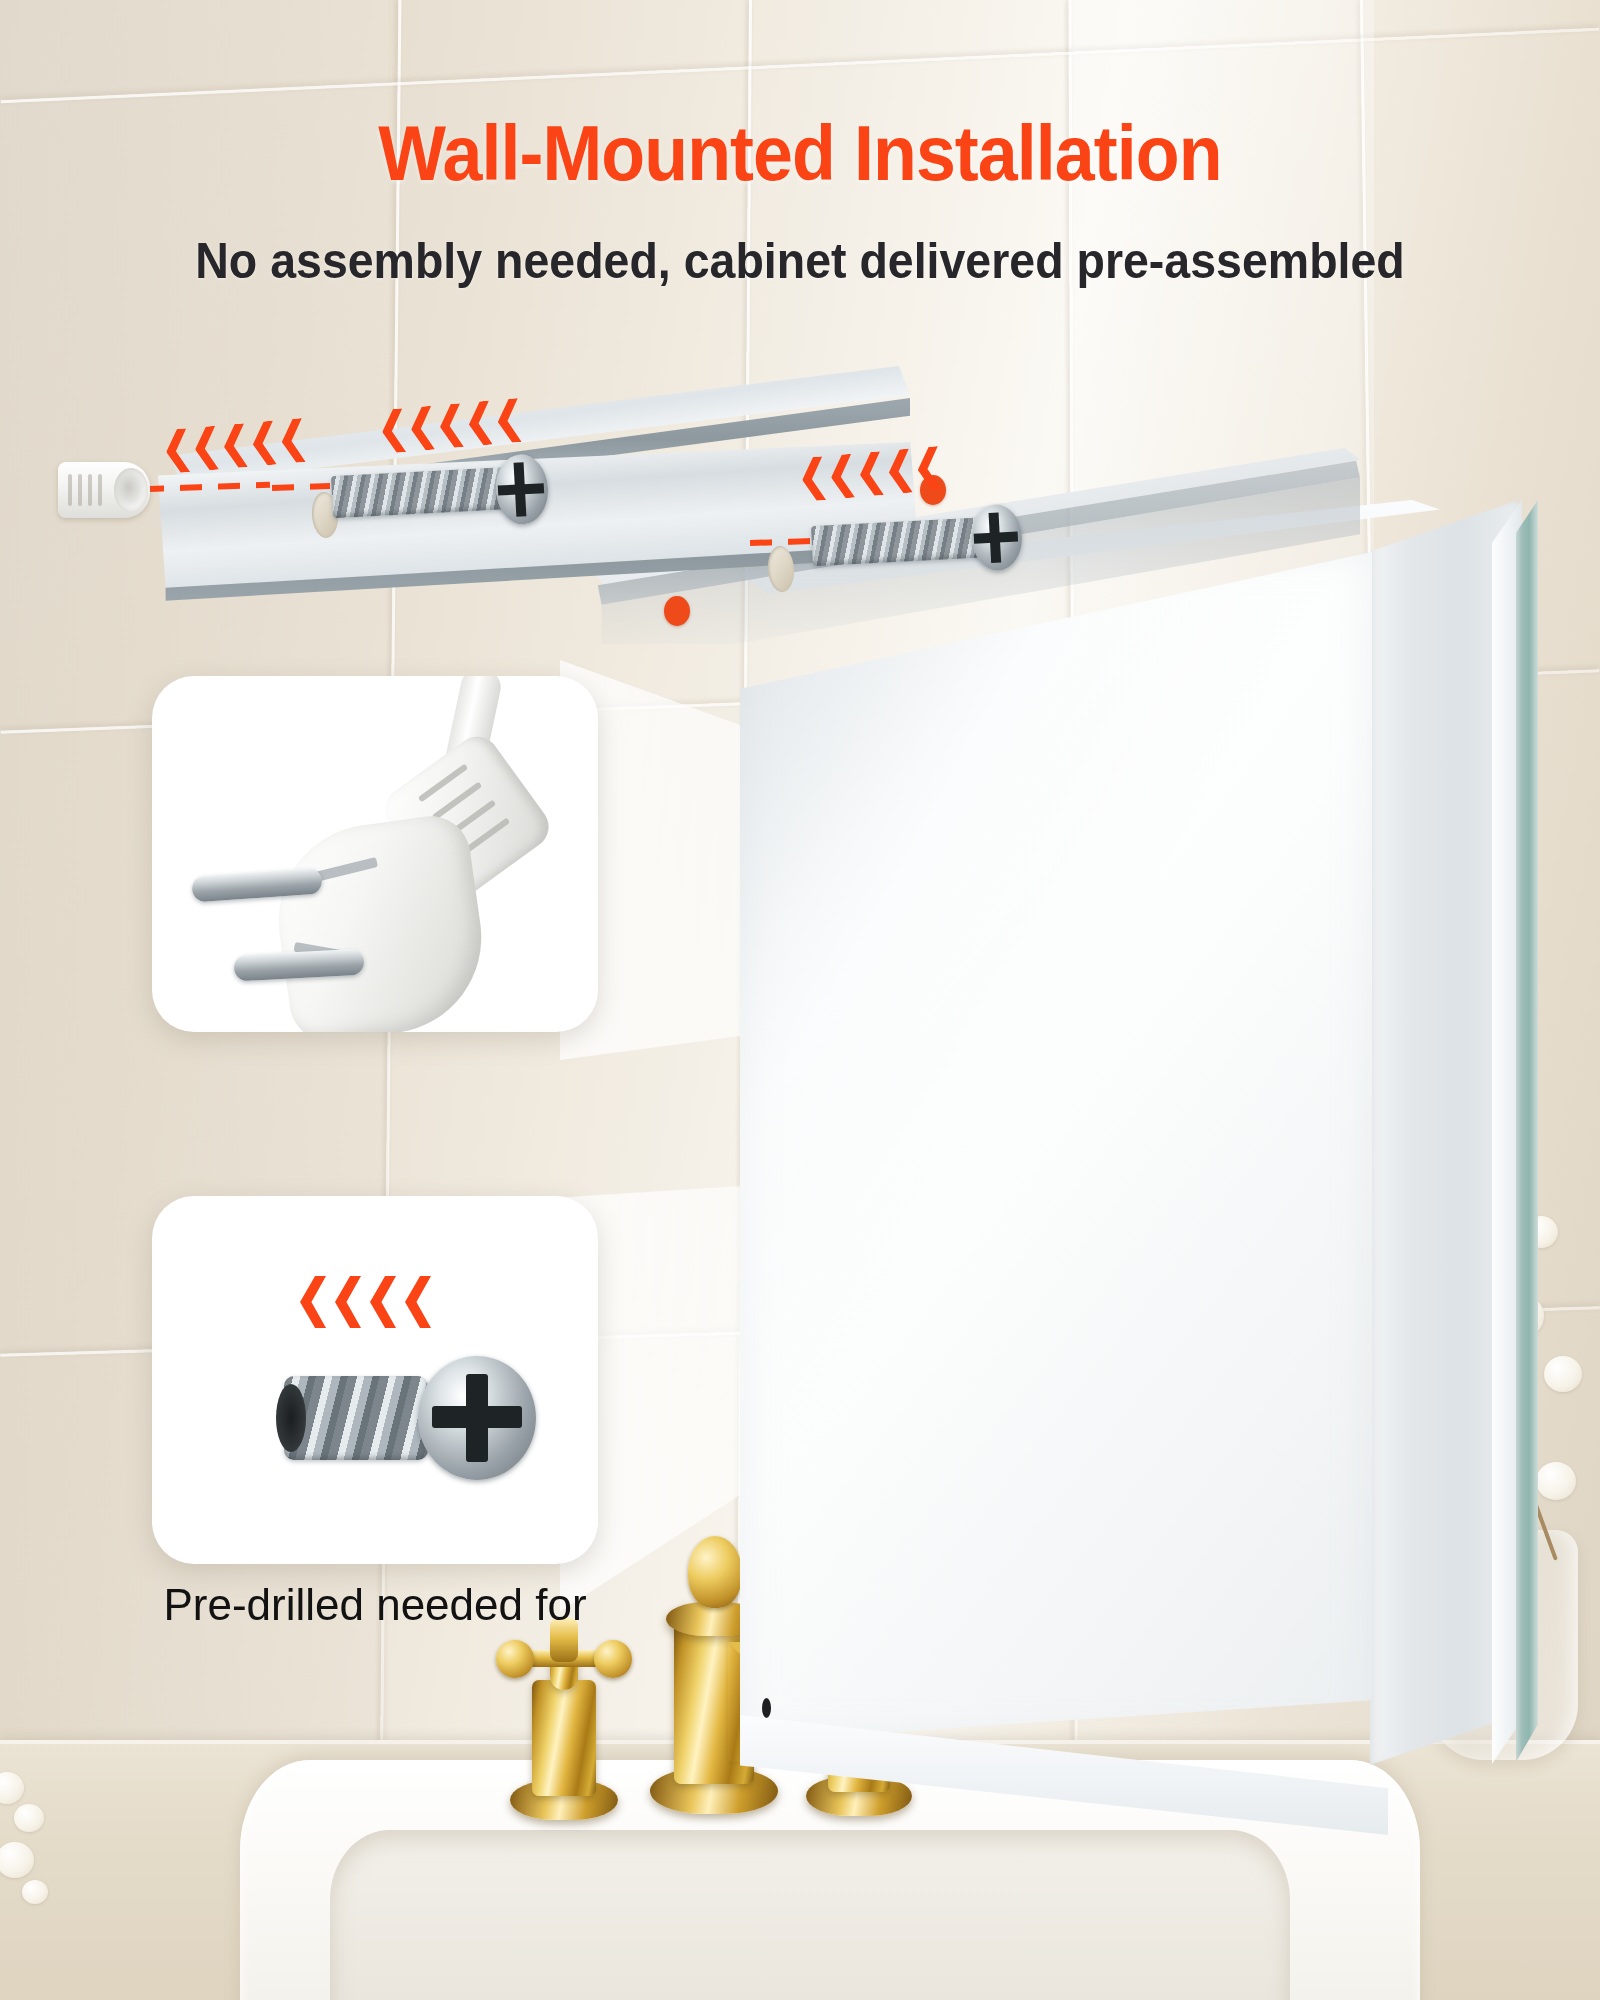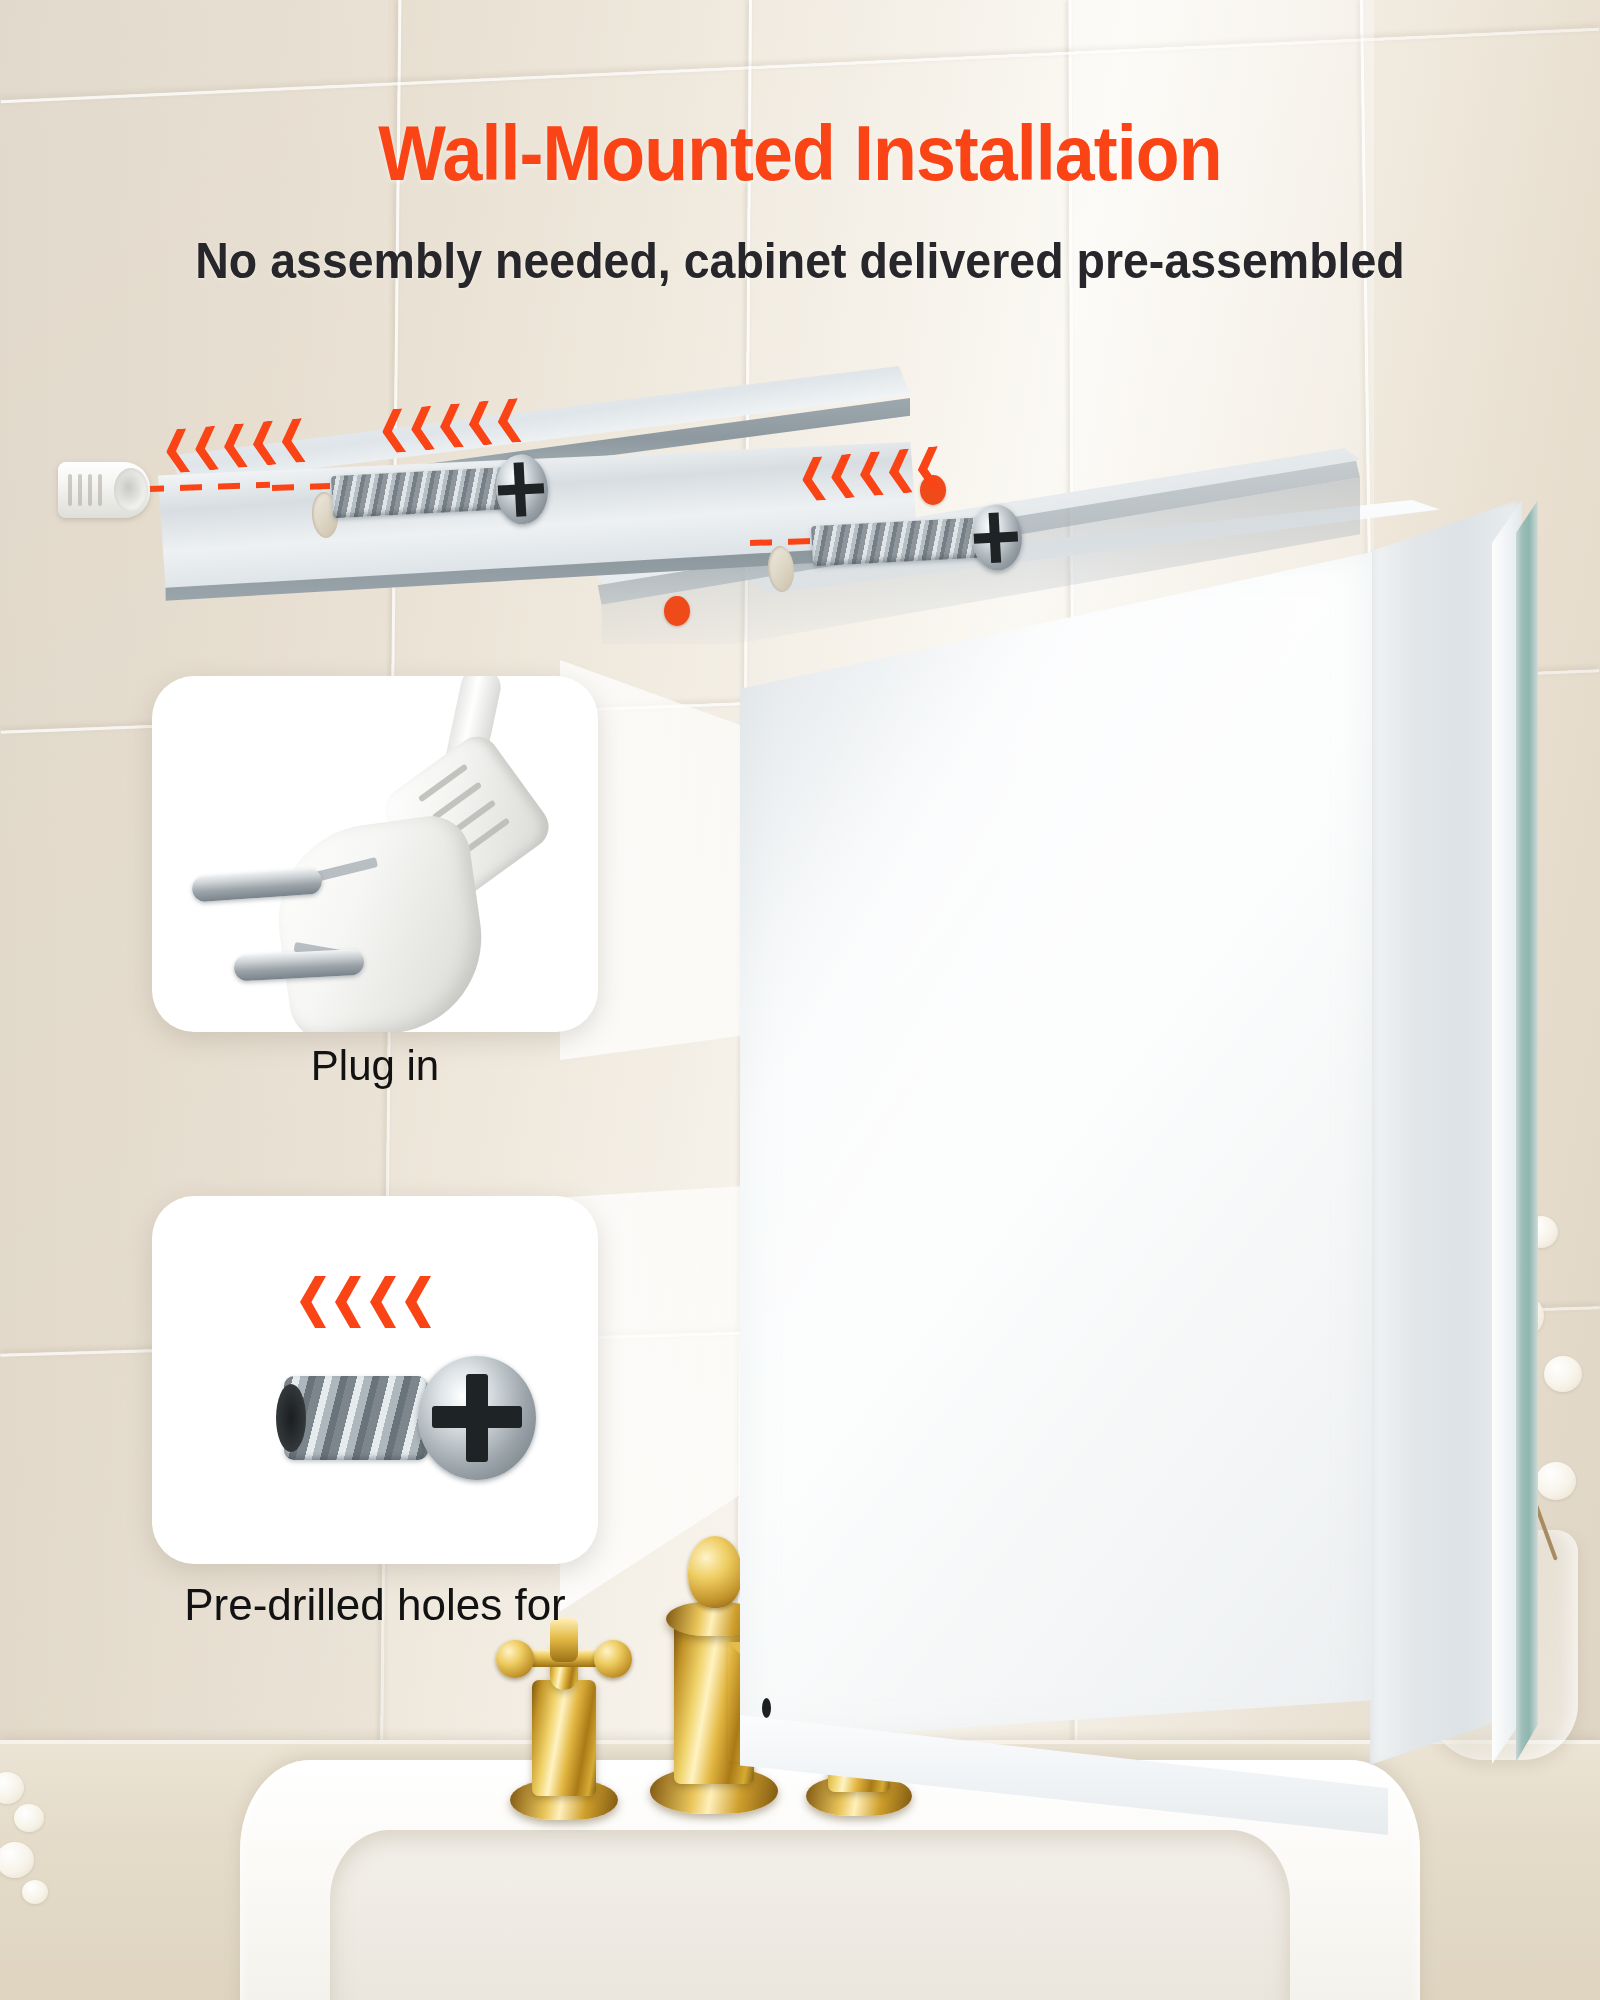--- a/index.html
+++ b/index.html
@@ -511,21 +511,20 @@
       <div class="plug-rib" style="left:276px; top:122px; transform:rotate(-36deg);"></div>
       <div class="plug-rib" style="left:290px; top:140px; transform:rotate(-36deg);"></div>
       <div class="plug-rib" style="left:304px; top:158px; transform:rotate(-36deg);"></div>
       <div class="plug-body"></div>
       <div class="plug-earth" style="left:150px; top:190px; width:76px; height:10px; transform:rotate(-14deg);"></div>
       <div class="plug-earth" style="left:142px; top:270px; width:48px; height:10px; transform:rotate(10deg);"></div>
       <div class="plug-pin" style="left:40px; top:196px; width:130px; transform:rotate(-4deg);"></div>
       <div class="plug-pin" style="left:82px; top:276px; width:130px; transform:rotate(-3deg);"></div>
     </div>
   </div>
-  <div class="card-caption" style="left:152px; top:1042px; width:446px;">Plug in</div>
 
   <div class="card" style="left:152px; top:1196px; width:446px; height:368px;">
     <div class="screwcard-art">
 
       <div class="chev-group" style="left:148px; top:80px; gap:9px;">
         <div class="chev-shape" style="width:26px; height:52px;"></div>
         <div class="chev-shape" style="width:26px; height:52px;"></div>
         <div class="chev-shape" style="width:26px; height:52px;"></div>
         <div class="chev-shape" style="width:26px; height:52px;"></div>
       </div>
@@ -536,19 +535,19 @@
         <div style="position:absolute; left:6px; top:28px; width:30px; height:68px; border-radius:50%;
              background:radial-gradient(ellipse at 50% 50%, #1b1e20 0%, #33383b 70%, #7c858b 100%);"></div>
         <div class="screw-head" style="left:148px; top:0px; width:118px; height:124px;">
           <div class="screw-cross" style="left:48px; top:18px; width:22px; height:88px; border-radius:3px;"></div>
           <div class="screw-cross" style="left:14px; top:50px; width:90px; height:22px; border-radius:3px;"></div>
         </div>
       </div>
     </div>
   </div>
   <div class="card-caption two-line" style="left:122px; top:1580px; width:506px;">
-    <div>Pre-drilled holes for</div>
+    <div>Pre-drilled needed for</div>
   </div>
 
   <div class="title">Wall-Mounted Installation</div>
   <div class="subtitle">No assembly needed, cabinet delivered pre-assembled</div>
 
 </div>
 
 </body></html>

